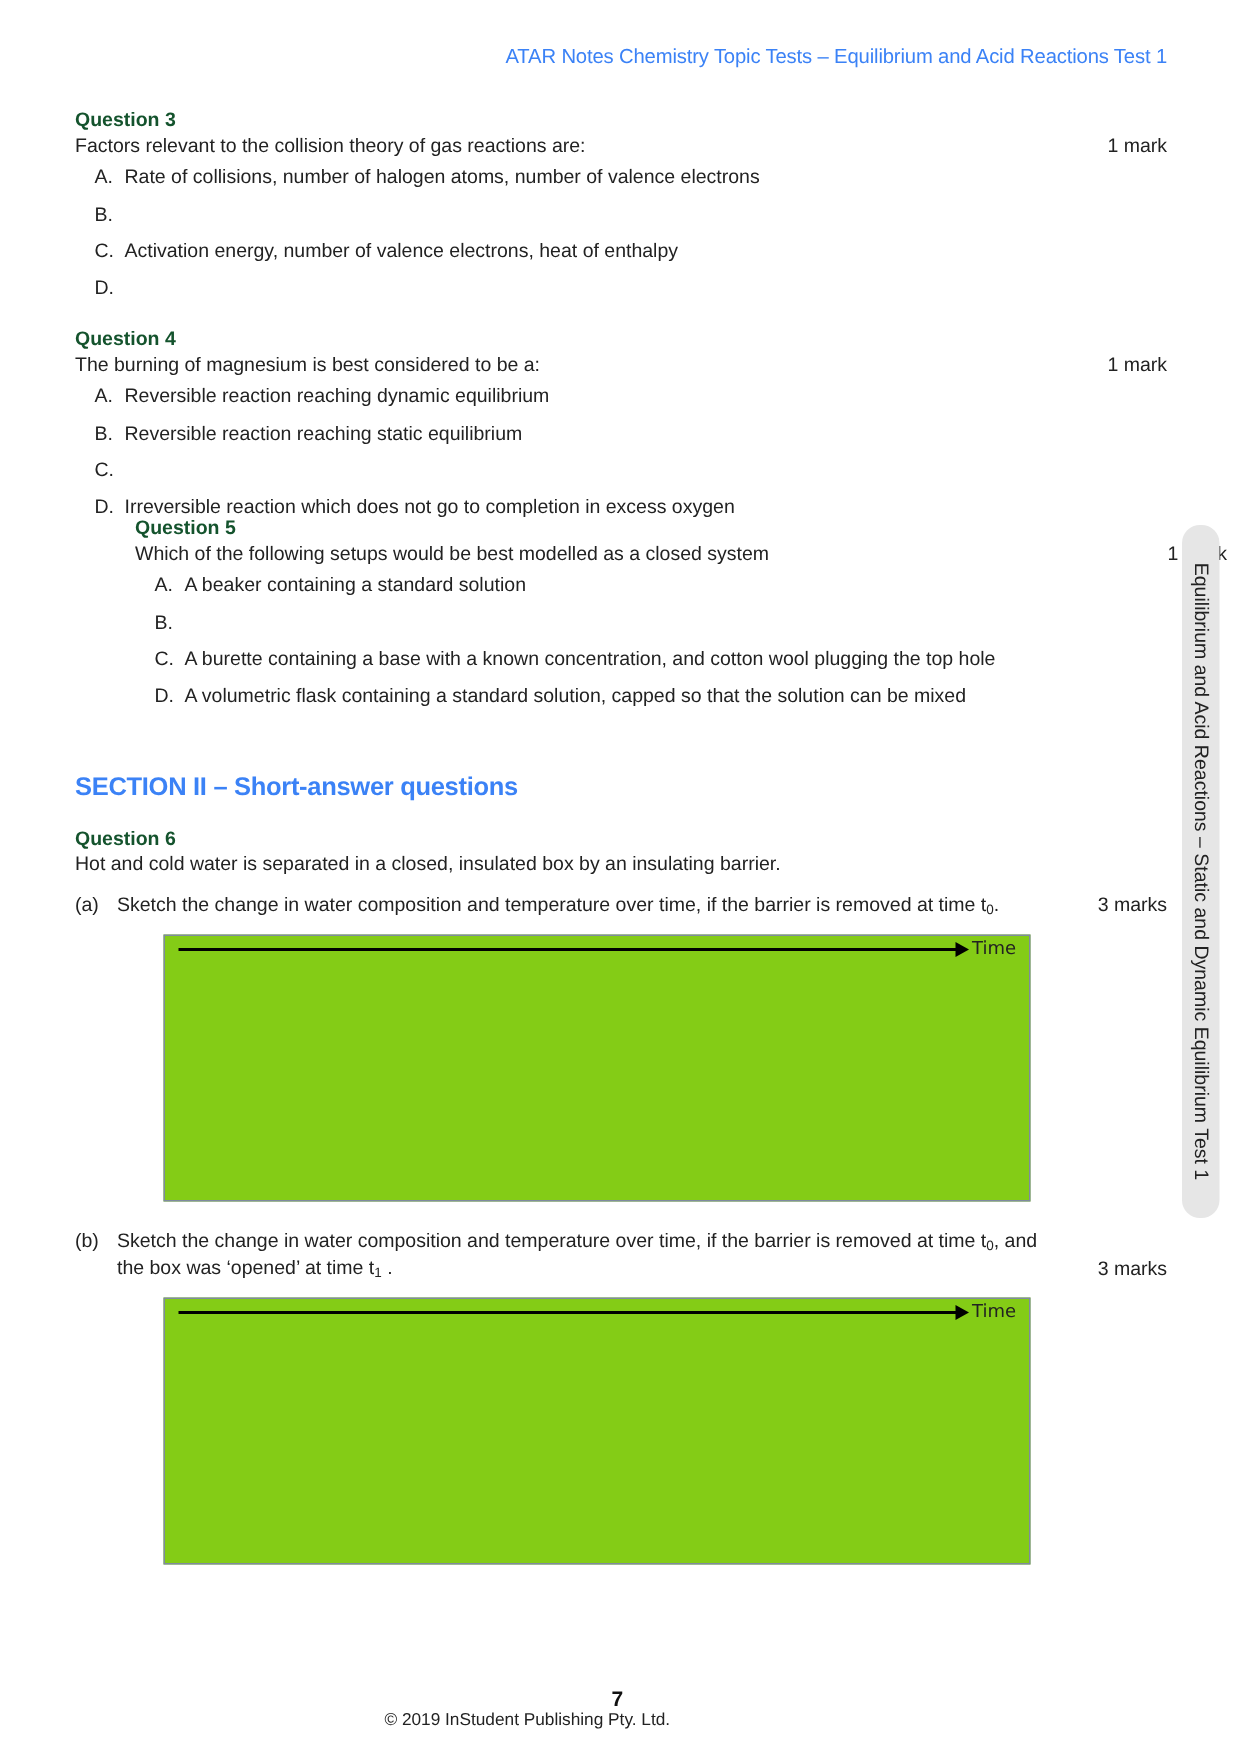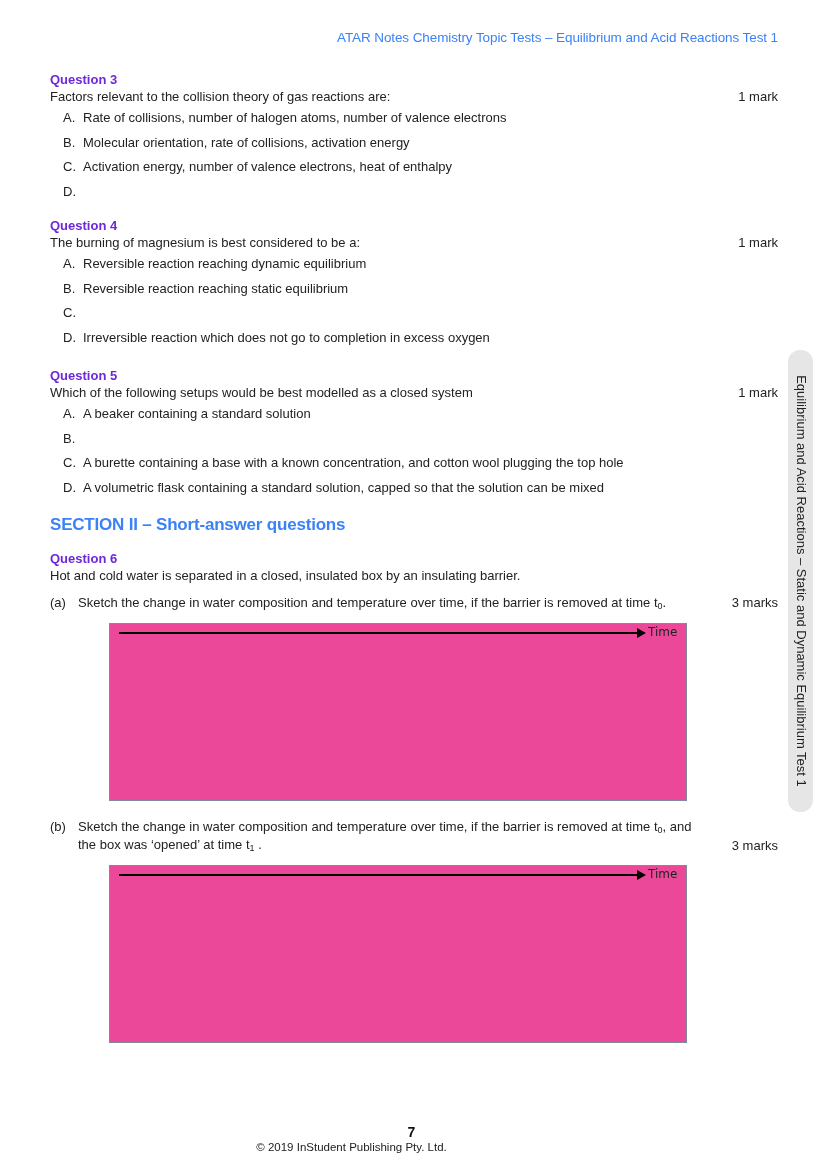--- a/index.html
+++ b/index.html
@@ -5,37 +5,37 @@
     html, body { margin: 0; padding: 0; background: #ffffff; }
     body {
       width: 823px; height: 1163px; position: relative; overflow: hidden;
       font-family: "Liberation Sans", sans-serif; color: #1a1a1a;
     }
     .running-header {
       position: absolute; top: 30px; right: 45px;
       font-size: 13.5px; color: #3b82f6; letter-spacing: -0.1px;
     }
     .q-block { position: absolute; left: 50px; width: 728px; }
-    .q-title { font-size: 13px; font-weight: bold; color: #6d28d9; line-height: 16px; }
+    .q-title { font-size: 13px; font-weight: bold; color: #14532d; line-height: 16px; }
     .q-stem { font-size: 13px; line-height: 18px; color: #222; display: flex; justify-content: space-between; }
     .q-stem .marks { position: absolute; right: 0; }
     .opt { font-size: 13px; line-height: 24.5px; color: #222; padding-left: 13px; display: flex; }
     .opt .letter { width: 20px; flex: 0 0 20px; }
     .section-heading {
       position: absolute; left: 50px; top: 515px;
       font-size: 17px; font-weight: bold; color: #3b82f6; letter-spacing: -0.2px;
     }
     .part { position: absolute; left: 50px; width: 728px; font-size: 13px; line-height: 18px; color: #222; }
     .part .lbl { position: absolute; left: 0; }
     .part .txt { padding-left: 28px; }
     .part .marks { position: absolute; right: 0; }
     sub { font-size: 9px; vertical-align: -2px; line-height: 0; }
     .answer-box {
       position: absolute; left: 109px; width: 578px;
-      border: 1.5px solid #7f8aa0; background: #ec4899; box-sizing: border-box;
+      border: 1.5px solid #7f8aa0; background: #84cc16; box-sizing: border-box;
     }
     .time-axis { position: absolute; left: 9px; top: 8px; width: 520px; height: 2px; background: #000; }
     .time-arrowhead {
       position: absolute; left: 527px; top: 4px; width: 0; height: 0;
       border-top: 5px solid transparent; border-bottom: 5px solid transparent; border-left: 9px solid #000;
     }
     .time-label {
       position: absolute; left: 538px; top: 1px; font-size: 12px; color: #222;
       font-family: "DejaVu Sans", sans-serif;
     }
@@ -67,21 +67,20 @@
   <div class="q-stem">
     <span>Factors relevant to the collision theory of gas reactions are:</span>
     <span class="marks">1 mark</span>
   </div>
   <div class="opt">
       <span class="letter">A.</span>
       <span>Rate of collisions, number of halogen atoms, number of valence electrons</span>
     </div>
   <div class="opt">
       <span class="letter">B.</span>
-      <span>Molecular orientation, rate of collisions, activation energy</span>
     </div>
   <div class="opt">
       <span class="letter">C.</span>
       <span>Activation energy, number of valence electrons, heat of enthalpy</span>
     </div>
   <div class="opt">
       <span class="letter">D.</span>
     </div>
 </div>
 
@@ -101,21 +100,21 @@
     </div>
   <div class="opt">
       <span class="letter">C.</span>
     </div>
   <div class="opt">
       <span class="letter">D.</span>
       <span>Irreversible reaction which does not go to completion in excess oxygen</span>
     </div>
 </div>
 
-<div class="q-block" style="top:368px;">
+<div class="q-block" style="top:344px;margin-left:40px;">
   <div class="q-title">Question 5</div>
   <div class="q-stem">
     <span>Which of the following setups would be best modelled as a closed system</span>
     <span class="marks">1 mark</span>
   </div>
   <div class="opt">
       <span class="letter">A.</span>
       <span>A beaker containing a standard solution</span>
     </div>
   <div class="opt">

